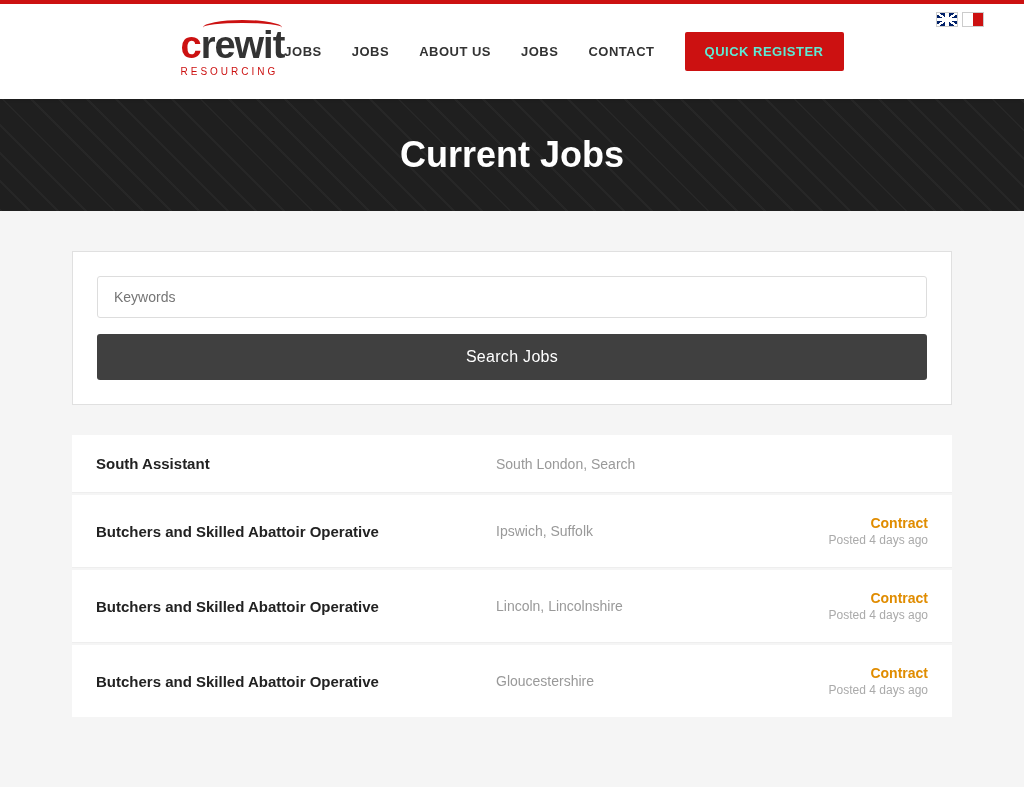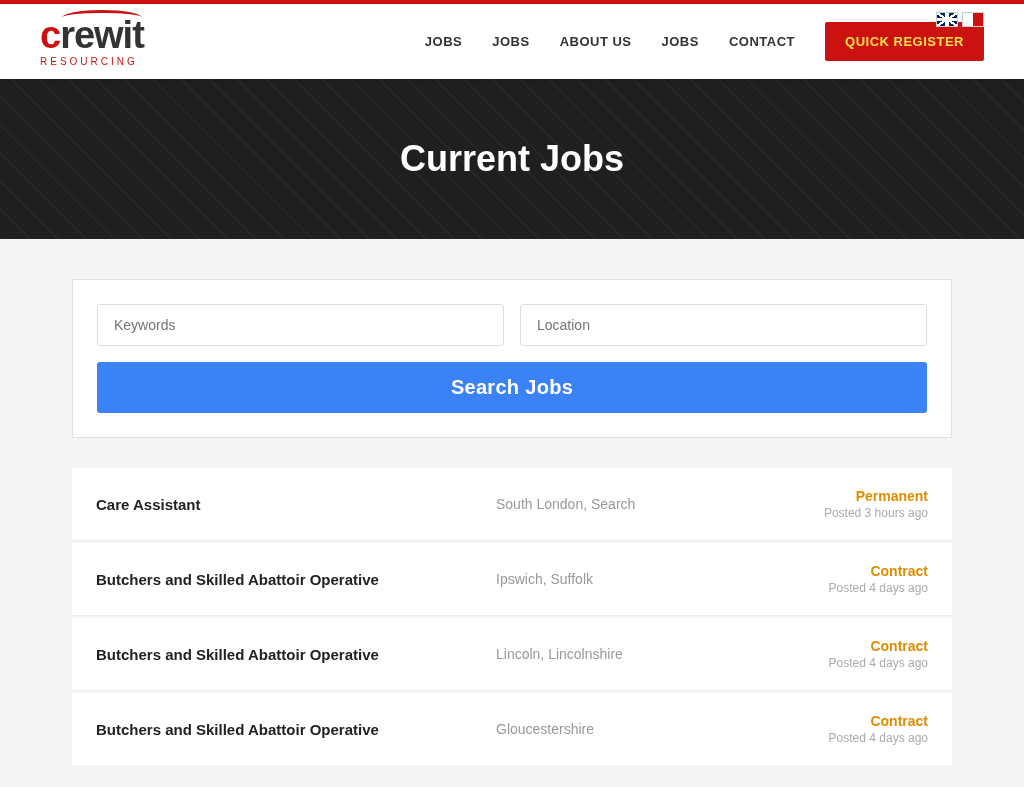--- a/index.html
+++ b/index.html
@@ -5,22 +5,22 @@
     * { margin: 0; padding: 0; box-sizing: border-box; }
     body { font-family: Arial, sans-serif; background: #f5f5f5; color: #333; }
 
     
     .header {
       background: #fff;
       border-top: 4px solid #cc1111;
       padding: 0 40px;
       display: flex;
       align-items: center;
-      justify-content: space-between;
-      height: 79px;
+      justify-content: center;
+      height: 99px;
       box-shadow: 0 1px 3px rgba(0,0,0,0.1);
     }
     .logo-area {
       display: flex;
       flex-direction: column;
       align-items: flex-start;
     }
     .logo-text {
       font-size: 38px;
       font-weight: bold;
@@ -60,21 +60,21 @@
     }
     .nav-link {
       font-size: 13px;
       font-weight: 600;
       color: #333;
       text-decoration: none;
       letter-spacing: 0.5px;
     }
     .quick-register-btn {
       background: #cc1111;
-      color: #fde047;
+      color: #5eead4;
       border: none;
       padding: 12px 20px;
       font-size: 13px;
       font-weight: 700;
       letter-spacing: 0.5px;
       cursor: pointer;
       border-radius: 2px;
     }
     .flag {
       width: 22px;
@@ -124,21 +124,21 @@
 
     
     .hero {
       background: linear-gradient(rgba(0,0,0,0.55), rgba(0,0,0,0.55)),
                   repeating-linear-gradient(
                     45deg,
                     #555 0px, #555 2px,
                     #444 2px, #444 20px
                   );
       background-size: cover;
-      height: 160px;
+      height: 112px;
       display: flex;
       align-items: center;
       justify-content: center;
     }
     .hero-title {
       color: #fff;
       font-size: 36px;
       font-weight: 700;
     }
 
@@ -166,26 +166,26 @@
       flex: 1;
       padding: 12px 16px;
       border: 1px solid #ddd;
       border-radius: 3px;
       font-size: 14px;
       color: #999;
       outline: none;
     }
     .search-btn {
       width: 100%;
-      background: #3b82f6;
+      background: #404040;
       color: #fff;
       border: none;
       padding: 14px;
-      font-size: 20px;
-      font-weight: 700;
+      font-size: 16px;
+      font-weight: 400;
       cursor: pointer;
       border-radius: 3px;
       letter-spacing: 0.3px;
     }
 
     
     .job-list { }
     .job-row {
       background: #fff;
       padding: 20px 24px;
@@ -259,33 +259,28 @@
 
 <section class="hero">
   <h1 class="hero-title">Current Jobs</h1>
 </section>
 
 <main class="main-content">
 
   <div class="search-box">
     <div class="search-fields">
       <input class="search-input" type="text" placeholder="Keywords" style="">
-      <input class="search-input" type="text" placeholder="Location" style="">
     </div>
     <button class="search-btn">Search Jobs</button>
   </div>
 
   <div class="job-list" id="job-list-container">
   <div class="job-row">
-      <div class="job-title">Care Assistant</div>
+      <div class="job-title">South Assistant</div>
       <div class="job-location">South London, Search</div>
-      <div class="job-meta">
-        <div class="job-type" style="color: #e08c00">Permanent</div>
-        <div class="job-posted">Posted 3 hours ago</div>
-      </div>
     </div>
       <div class="job-row">
       <div class="job-title">Butchers and Skilled Abattoir Operative</div>
       <div class="job-location">Ipswich, Suffolk</div>
       <div class="job-meta">
         <div class="job-type" style="color: #e08c00">Contract</div>
         <div class="job-posted">Posted 4 days ago</div>
       </div>
     </div>
       <div class="job-row">

